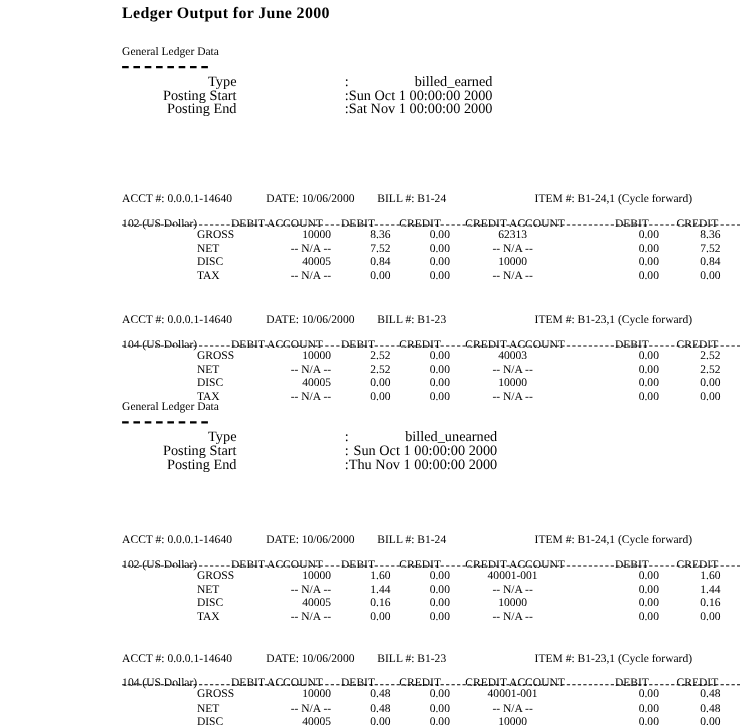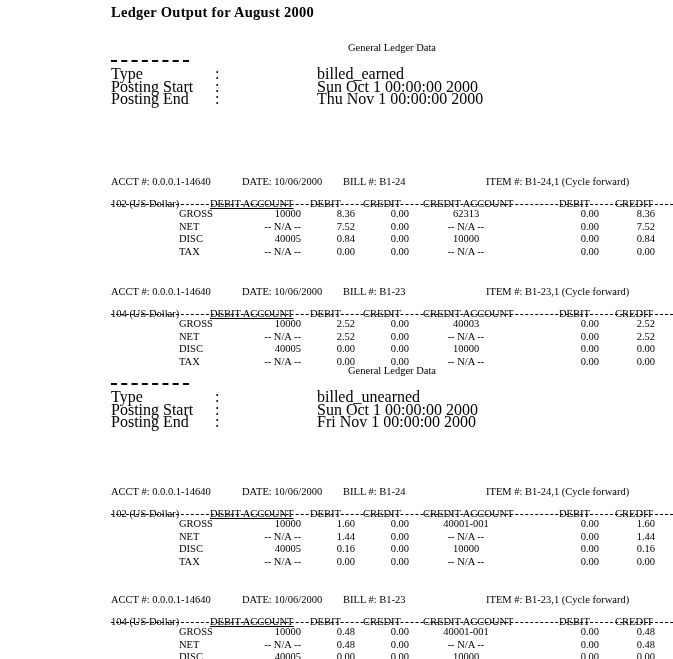--- a/index.html
+++ b/index.html
@@ -31,32 +31,32 @@
   }
   .section {
     position: absolute;
     left: 111px;
     width: 562px;
   }
   .section-heading {
     font-size: 10.5px;
     line-height: 13px;
     white-space: nowrap;
-    text-align: center;
   }
   .section-rule {
     width: 78px;
     height: 0;
     border-top: 2px dashed #000;
     margin: 6px 0 6px 0;
   }
   .meta-table {
     border-collapse: collapse;
-    font-size: 16px;
+    font-size: 13px;
     line-height: 12.5px;
+    text-align: right;
   }
   .meta-table td {
     padding: 0;
     white-space: nowrap;
     vertical-align: top;
   }
   .meta-label { width: 104px; }
   .meta-colon { width: 102px; }
   .meta-value { padding-left: 0; margin-left: 16px; }
 
@@ -82,21 +82,21 @@
   .bh-date  { left: 131px; }
   .bh-bill  { left: 232px; }
   .bh-item  { left: 375px; }
 
   .ch {
     position: absolute;
     top: 22px;
     white-space: nowrap;
   }
   .ch-cur    { left: 0px; }
-  .ch-dacct  { left: 99px; text-decoration: underline; }
+  .ch-dacct  { left: 99px; }
   .ch-debit  { left: 199px; }
   .ch-credit { left: 252px; }
   .ch-cacct  { left: 312px; }
   .ch-debit2 { left: 448px; }
   .ch-credit2{ left: 504px; }
 
   .tbl-rule {
     height: 0;
     border-top: 1.6px dashed #000;
     width: 562px;
@@ -123,41 +123,41 @@
   .c-credit { left: 250px; width: 48px; text-align: right; }
   .c-cacct  { left: 305px; width: 100px; text-align: center; }
   .c-debit2 { left: 440px; width: 48px; text-align: right; }
   .c-credit2{ left: 496px; width: 48px; text-align: right; }
 </style>
 </head>
 <body>
 
 <div class="page">
 
-  <div class="title">Ledger Output for August 2000</div>
+  <div class="title">Ledger Output for June 2000</div>
 
   <div class="section" style="top:41px;">
     <div class="section-heading">General Ledger Data</div>
     <div class="section-rule"></div>
     <table class="meta-table">
       <tbody>
           <tr>
         <td class="meta-label">Type</td>
         <td class="meta-colon">:</td>
         <td class="meta-value">billed_earned</td>
       </tr>
       <tr>
         <td class="meta-label">Posting Start</td>
         <td class="meta-colon">:</td>
         <td class="meta-value">Sun Oct  1 00:00:00 2000</td>
       </tr>
       <tr>
         <td class="meta-label">Posting End</td>
         <td class="meta-colon">:</td>
-        <td class="meta-value">Thu Nov  1 00:00:00 2000</td>
+        <td class="meta-value">Sat Nov  1 00:00:00 2000</td>
       </tr>
     </tbody>
       </table>
   </div>
 
   <div class="block" style="top:139px;">
     <div class="block-head">
       <span class="bh bh-acct">ACCT #: 0.0.0.1-14640</span>
       <span class="bh bh-date">DATE: 10/06/2000</span>
       <span class="bh bh-bill">BILL #: B1-24</span>
@@ -277,21 +277,21 @@
         <td class="meta-value">billed_unearned</td>
       </tr>
       <tr>
         <td class="meta-label">Posting Start</td>
         <td class="meta-colon">:</td>
         <td class="meta-value">Sun Oct  1 00:00:00 2000</td>
       </tr>
       <tr>
         <td class="meta-label">Posting End</td>
         <td class="meta-colon">:</td>
-        <td class="meta-value">Fri Nov  1 00:00:00 2000</td>
+        <td class="meta-value">Thu Nov  1 00:00:00 2000</td>
       </tr>
     </tbody>
       </table>
   </div>
 
   <div class="block" style="top:449px;">
     <div class="block-head">
       <span class="bh bh-acct">ACCT #: 0.0.0.1-14640</span>
       <span class="bh bh-date">DATE: 10/06/2000</span>
       <span class="bh bh-bill">BILL #: B1-24</span>

